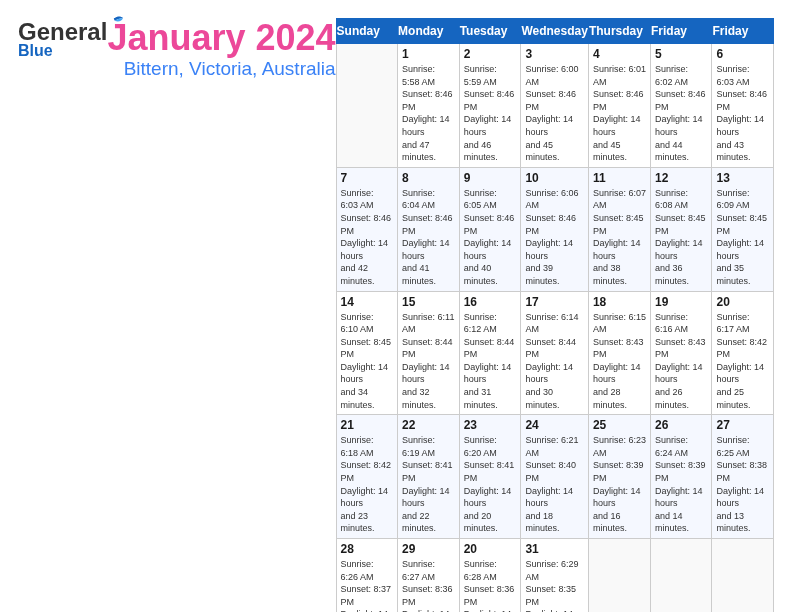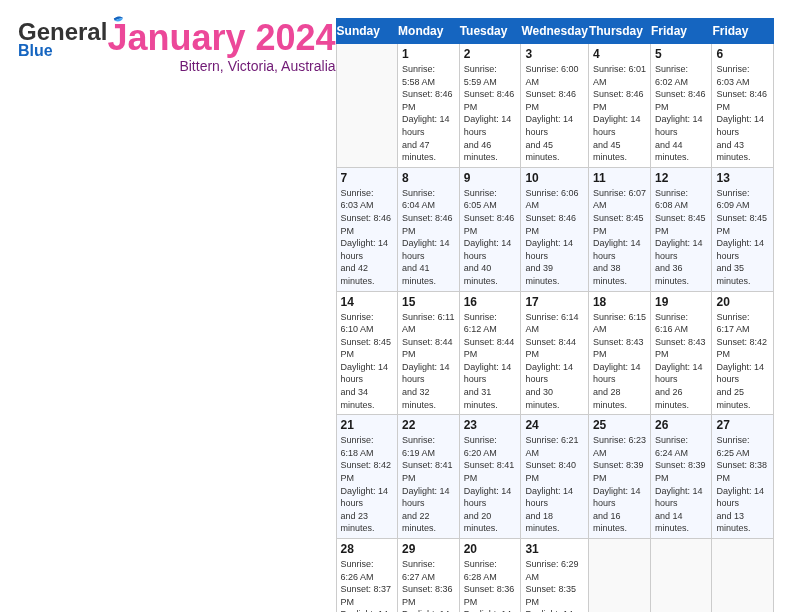--- a/index.html
+++ b/index.html
@@ -31,22 +31,22 @@
     .title-block {
       text-align: right;
     }
     .month-title {
       font-size: 36px;
       font-weight: bold;
       color: #ec4899;
       line-height: 1.1;
     }
     .location {
-      font-size: 14px;
-      color: #701a75;
+      font-size: 19px;
+      color: #3b82f6;
     }
     .calendar-table {
       width: 100%;
       border-collapse: collapse;
       flex: 1;
     }
     .calendar-table th {
       background: #1565c0;
       color: #fff;
       font-size: 12px;

